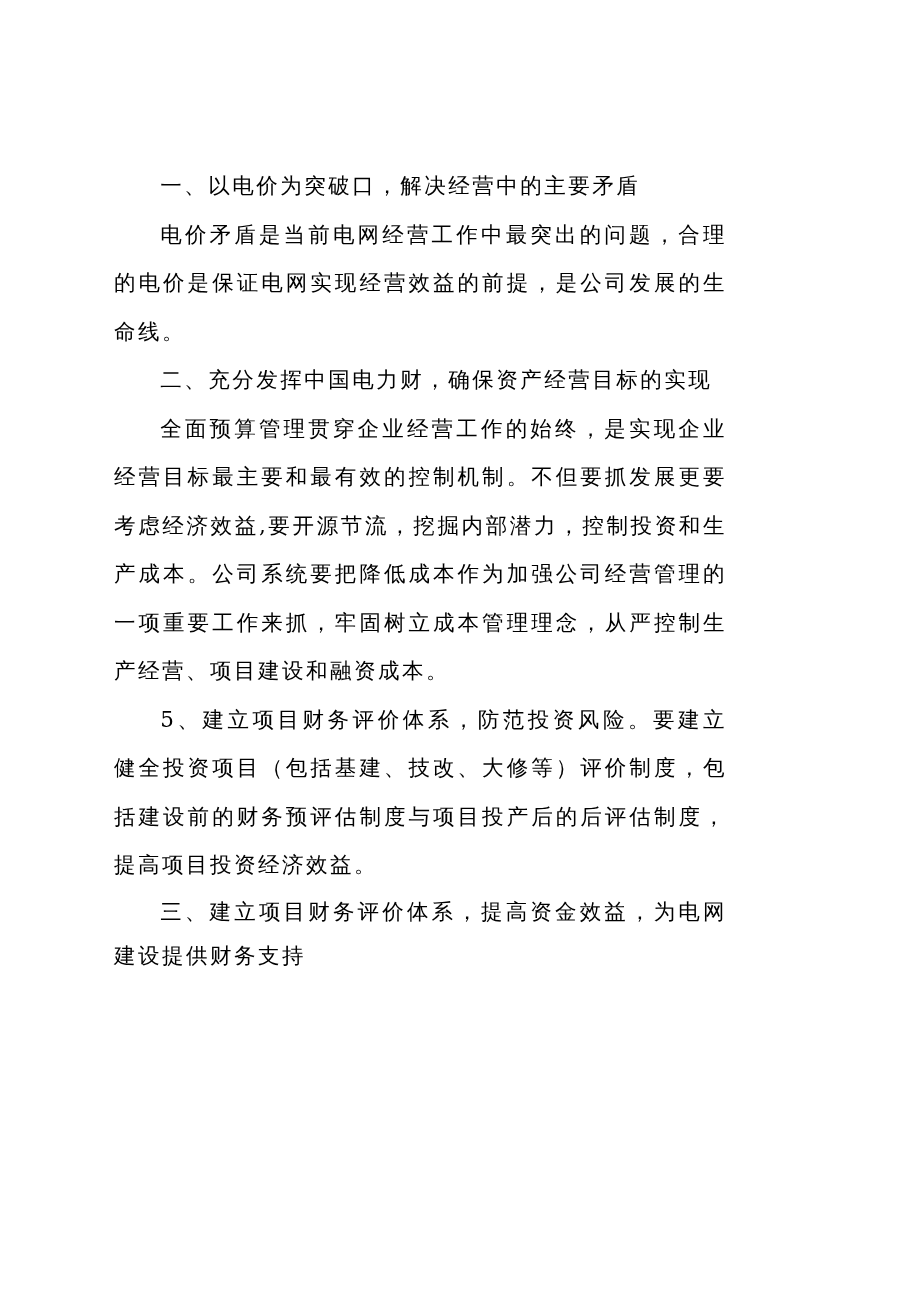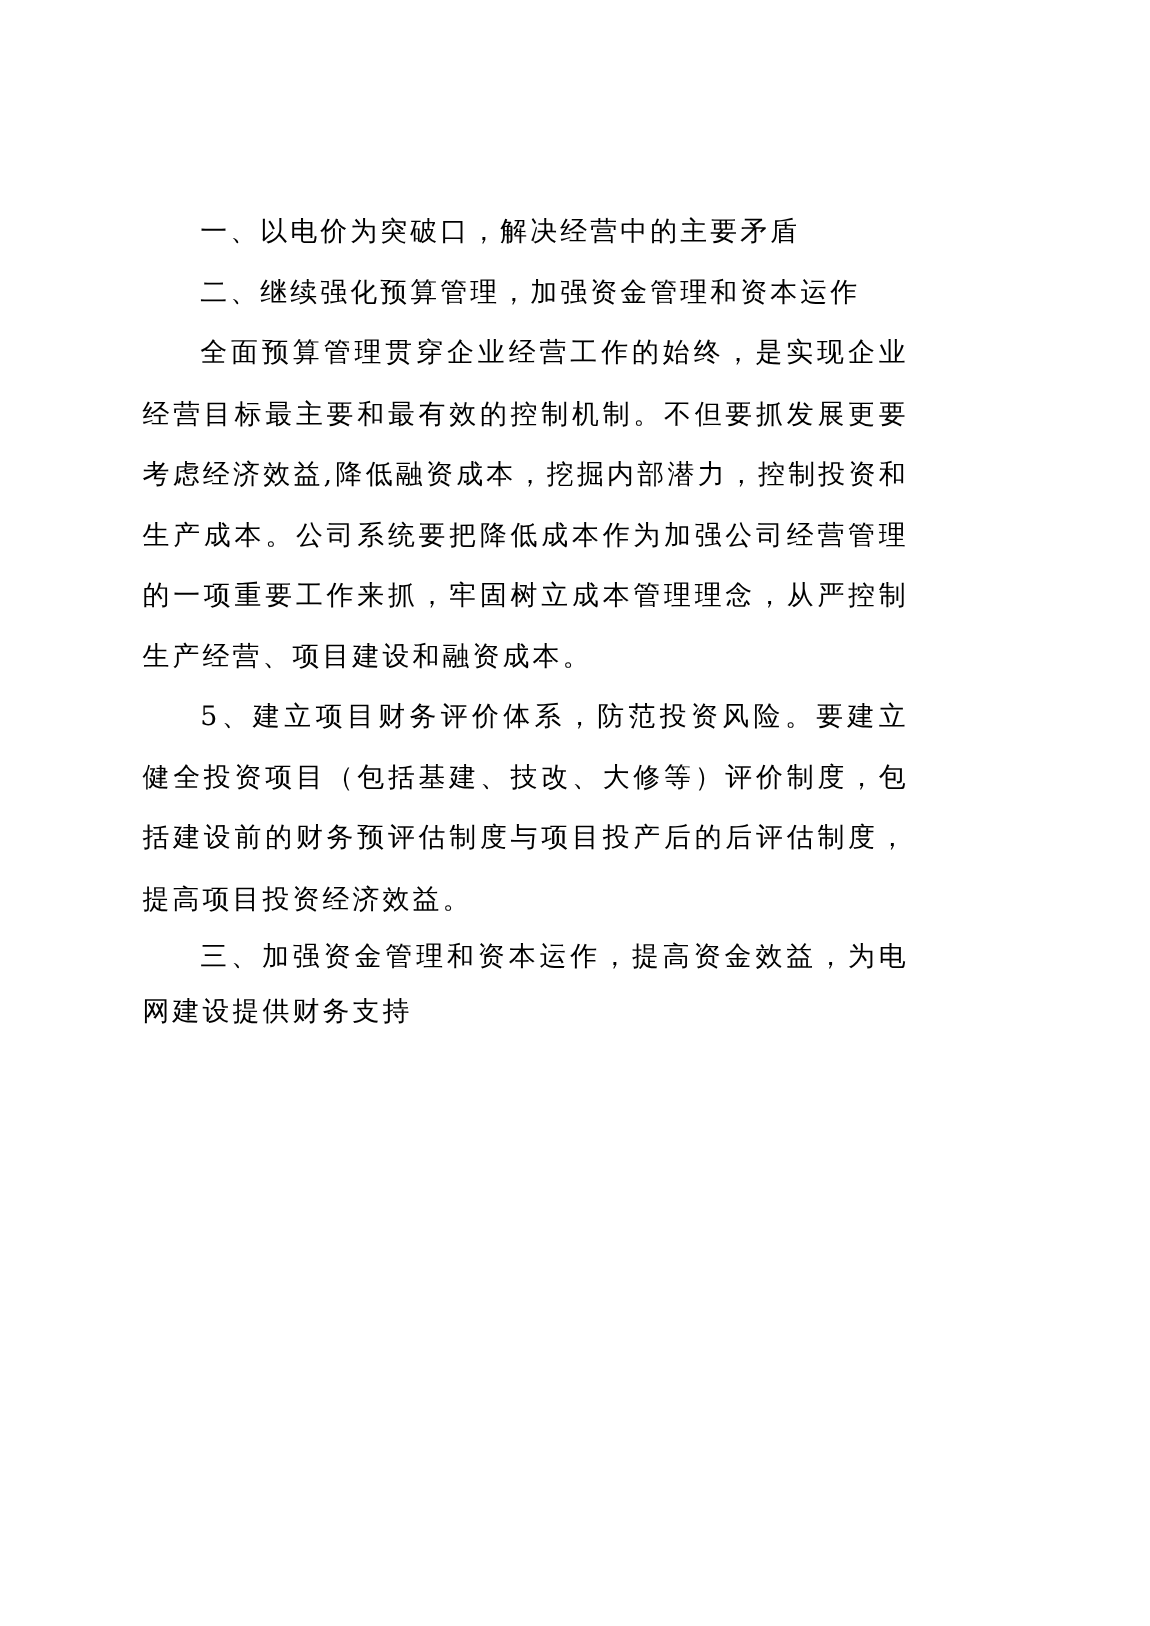--- a/index.html
+++ b/index.html
@@ -33,18 +33,19 @@
   .para.tight {
     line-height: 44px;
   }
 </style>
 </head>
 <body>
 
 <div class="page">
   <div class="doc-content">
     <p class="para">一、以电价为突破口，解决经营中的主要矛盾</p>
-    <p class="para">二、继续强化预算管理，加强资金管理和资本运作</p>
-    <p class="para">全面预算管理贯穿企业经营工作的始终，是实现企业经营目标最主要和最有效的控制机制。不但要抓发展更要考虑经济效益,降低融资成本，挖掘内部潜力，控制投资和生产成本。公司系统要把降低成本作为加强公司经营管理的一项重要工作来抓，牢固树立成本管理理念，从严控制生产经营、项目建设和融资成本。</p>
+    <p class="para">电价矛盾是当前电网经营工作中最突出的问题，合理的电价是保证电网实现经营效益的前提，是公司发展的生命线。</p>
+    <p class="para">二、充分发挥中国电力财，确保资产经营目标的实现</p>
+    <p class="para">全面预算管理贯穿企业经营工作的始终，是实现企业经营目标最主要和最有效的控制机制。不但要抓发展更要考虑经济效益,要开源节流，挖掘内部潜力，控制投资和生产成本。公司系统要把降低成本作为加强公司经营管理的一项重要工作来抓，牢固树立成本管理理念，从严控制生产经营、项目建设和融资成本。</p>
     <p class="para">5、建立项目财务评价体系，防范投资风险。要建立健全投资项目（包括基建、技改、大修等）评价制度，包括建设前的财务预评估制度与项目投产后的后评估制度，提高项目投资经济效益。</p>
-    <p class="para tight">三、加强资金管理和资本运作，提高资金效益，为电网建设提供财务支持</p>
+    <p class="para tight">三、建立项目财务评价体系，提高资金效益，为电网建设提供财务支持</p>
   </div>
 </div>
 
 </body></html>

